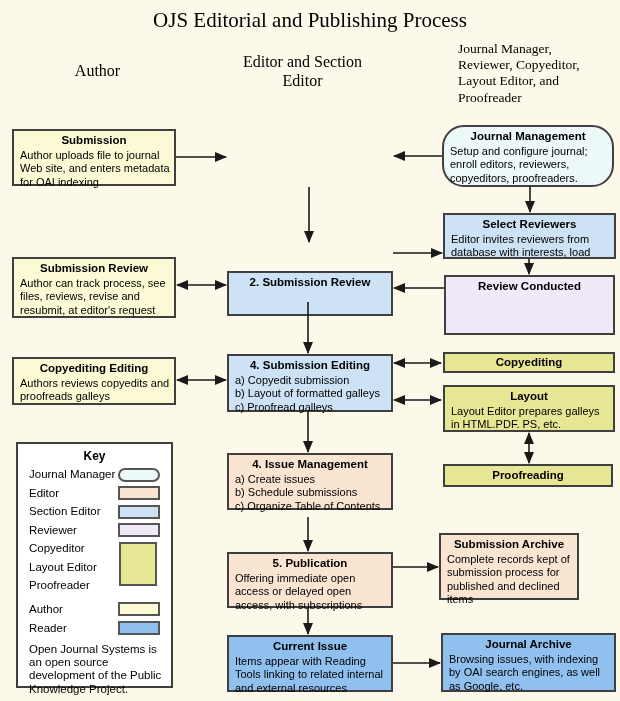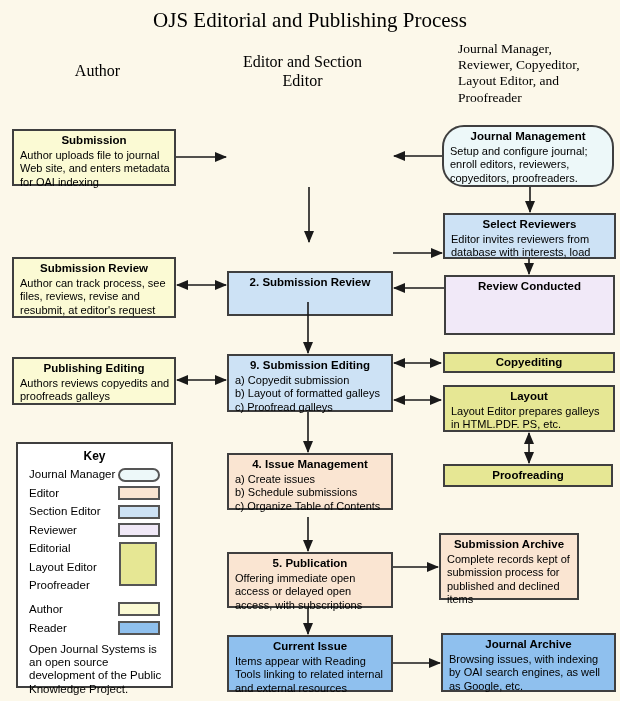--- a/index.html
+++ b/index.html
@@ -83,29 +83,29 @@
 
   <div class="box c-author" style="left:12px;top:129px;width:164px;height:57px;">
     <div class="box-title">Submission</div>
     <div class="box-body">Author uploads file to journal Web site, and enters metadata for OAI indexing</div>
   </div>
   <div class="box c-author" style="left:12px;top:257px;width:164px;height:61px;">
     <div class="box-title">Submission Review</div>
     <div class="box-body">Author can track process, see files, reviews, revise and resubmit, at editor's request</div>
   </div>
   <div class="box c-author" style="left:12px;top:357px;width:164px;height:48px;">
-    <div class="box-title">Publishing Editing</div>
+    <div class="box-title">Copyediting Editing</div>
     <div class="box-body">Authors reviews copyedits and proofreads galleys</div>
   </div>
 
   <div class="box c-section" style="left:227px;top:243px;width:166px;height:45px;margin-top:28px;">
     <div class="box-title">2. Submission Review</div>
   </div>
   <div class="box c-section" style="left:227px;top:354px;width:166px;height:58px;">
-    <div class="box-title">9. Submission Editing</div>
+    <div class="box-title">4. Submission Editing</div>
     <div class="box-body">a) Copyedit submission
 b) Layout of formatted galleys
 c) Proofread galleys</div>
   </div>
   <div class="box c-editor" style="left:227px;top:453px;width:166px;height:57px;">
     <div class="box-title">4. Issue Management</div>
     <div class="box-body">a) Create issues
 b) Schedule submissions
 c) Organize Table of Contents</div>
   </div>
@@ -161,21 +161,21 @@
     <div class="key-row">
       <span>Section Editor</span>
       <span class="swatch c-section"></span>
     </div>
     <div class="key-row">
       <span>Reviewer</span>
       <span class="swatch c-reviewer"></span>
     </div>
     <div class="key-row key-group">
       <div class="key-group-labels">
-        <div>Editorial</div>
+        <div>Copyeditor</div>
         <div>Layout Editor</div>
         <div>Proofreader</div>
       </div>
       <span class="swatch tall c-olive"></span>
     </div>
     <div class="key-row">
       <span>Author</span>
       <span class="swatch c-author"></span>
     </div>
     <div class="key-row">

